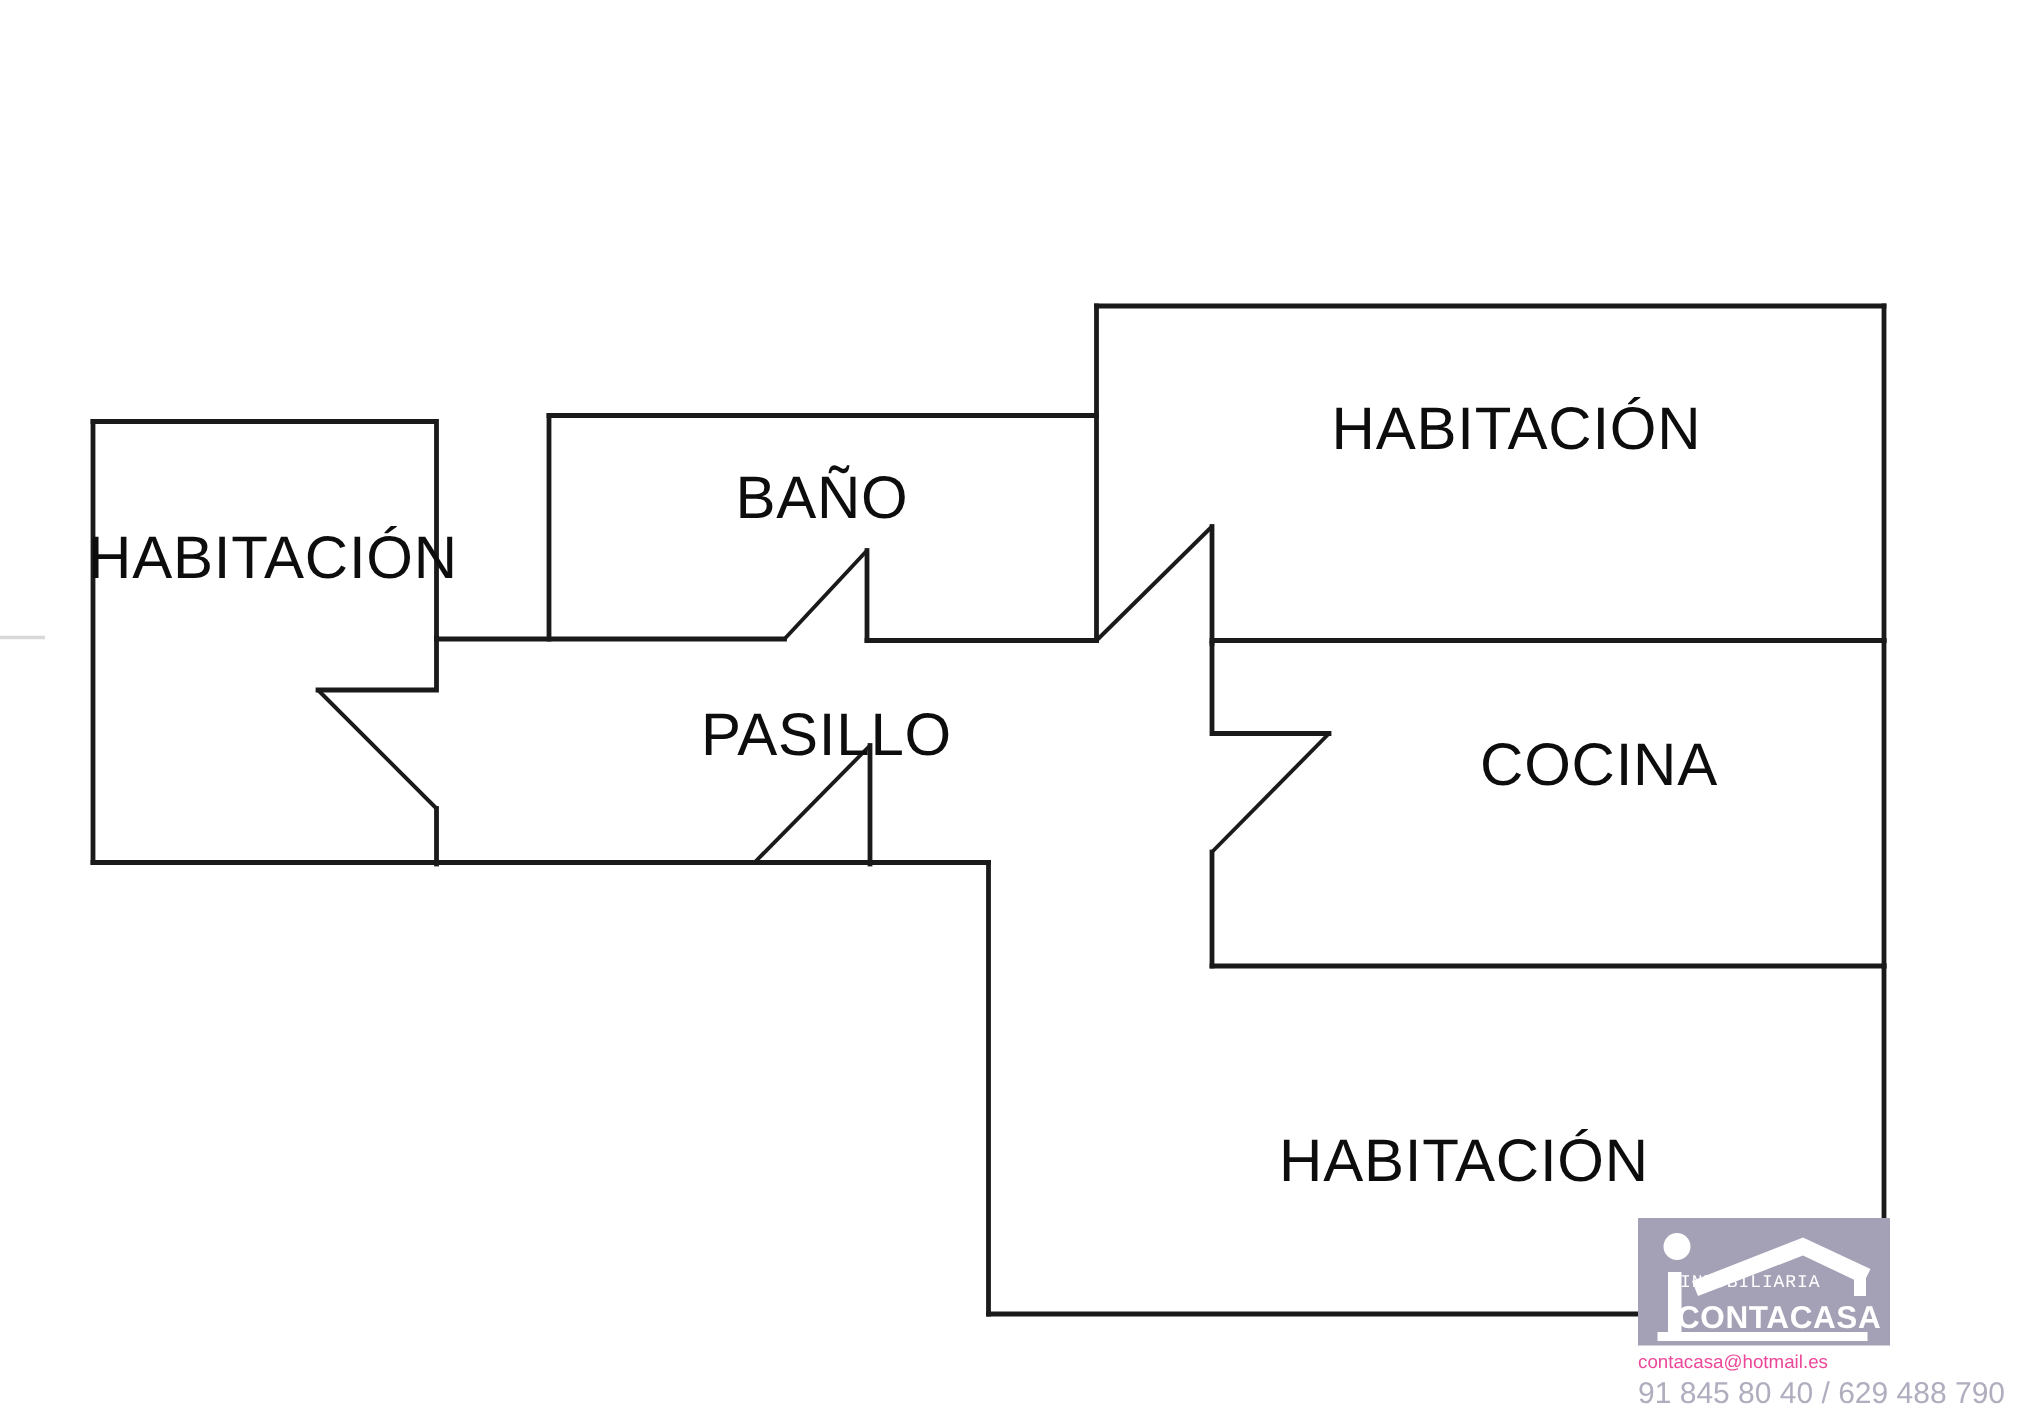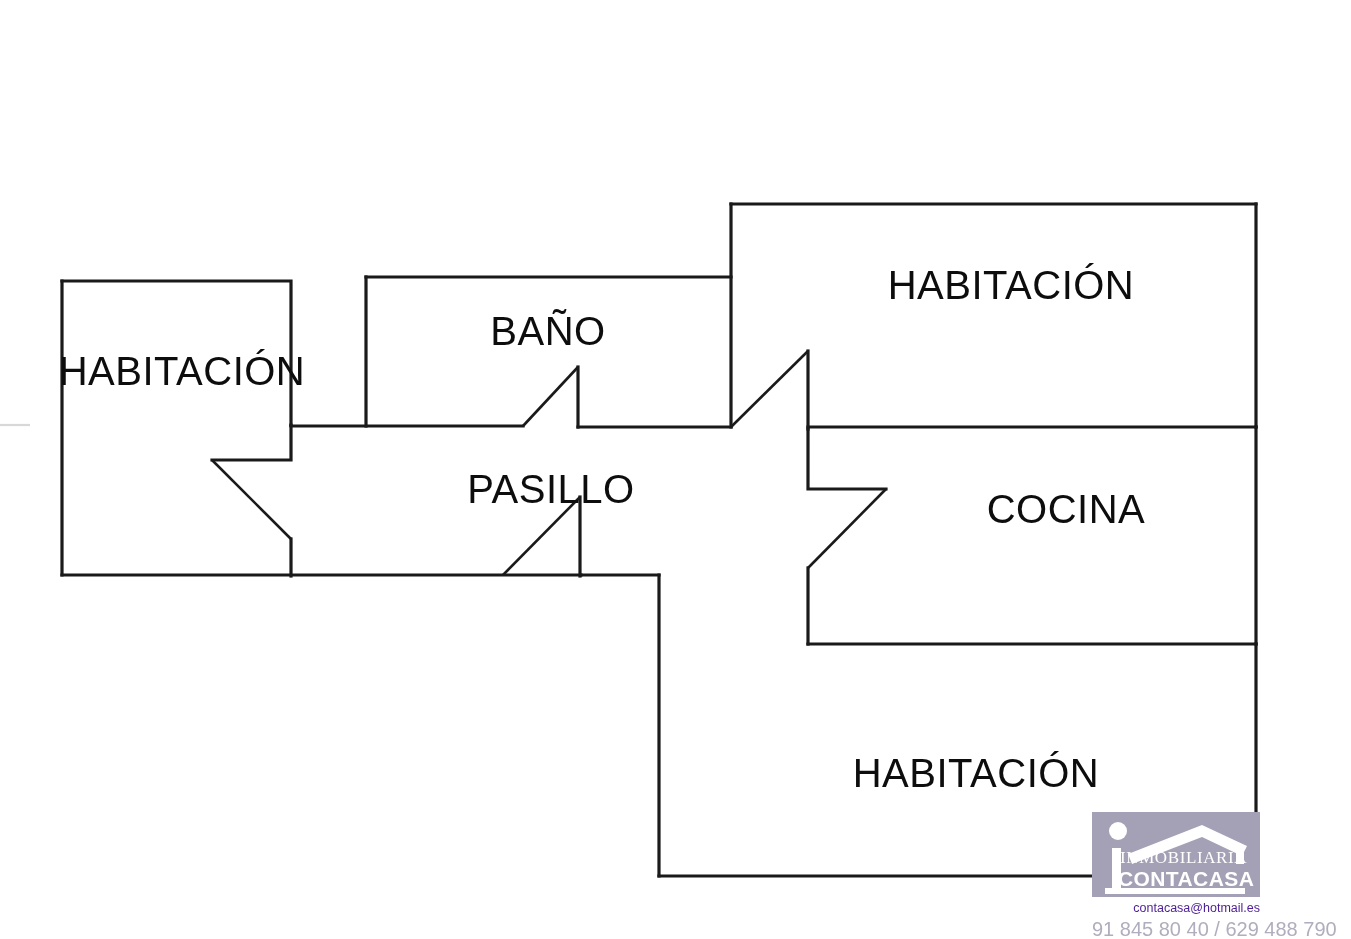--- a/index.html
+++ b/index.html
@@ -79,46 +79,46 @@
     left: 0;
     top: 0;
     width: 168px;
     height: 85px;
     pointer-events: none;
   }
   .logo-line1 {
     position: absolute;
     left: 28px;
     top: 36px;
-    font-family: Liberation Serif, serif;
-    font-size: 17px;
+    font-family: Liberation Mono, monospace;
+    font-size: 12px;
     letter-spacing: 0.6px;
     color: #ffffff;
     white-space: nowrap;
   }
   .logo-line2 {
     position: absolute;
     left: 26px;
     top: 55px;
     font-family: "Liberation Sans", sans-serif;
     font-size: 21px;
     letter-spacing: 0.4px;
     color: #ffffff;
     white-space: nowrap;
     font-weight: bold;
   }
   .logo-email {
     position: absolute;
     left: 0;
     top: 89px;
     width: 168px;
-    text-align: right;
+    text-align: left;
     font-family: "Liberation Sans", sans-serif;
     font-size: 12.5px;
-    color: #4c1d95;
+    color: #ec4899;
     white-space: nowrap;
   }
   .logo-phone {
     position: absolute;
     left: 0;
     top: 106px;
     width: 168px;
     text-align: center;
     font-family: "Liberation Sans", sans-serif;
     font-size: 20px;

